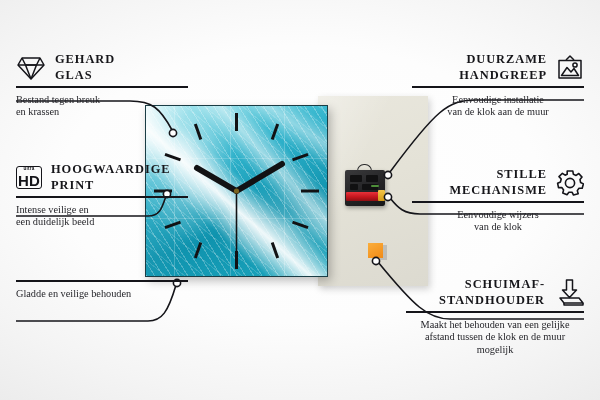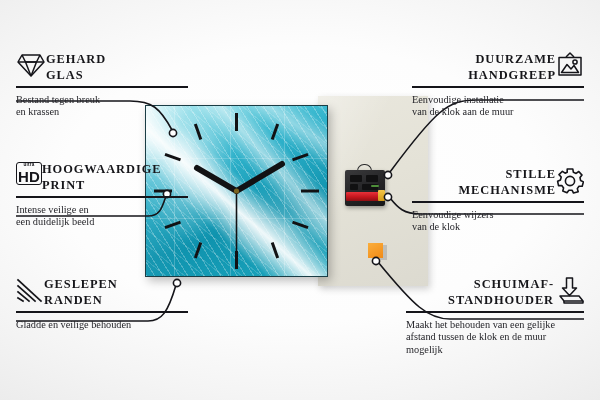--- a/index.html
+++ b/index.html
@@ -7,21 +7,21 @@
   body {
     font-family:"Liberation Serif", serif;
     background:
       radial-gradient(ellipse 520px 300px at 50% 46%, #ffffff 0%, #fdfdfd 46%, #f4f4f4 72%, #e9e9e9 100%);
     position:relative;
   }
   #stage { position:absolute; inset:0; }
 
   
   .feature { position:absolute; }
-  .fhead { display:flex; align-items:flex-start; }
+  .fhead { display:flex; align-items:center; gap:9px; }
   .fhead.right { justify-content:flex-end; }
   .ftitle {
     font-family:"Liberation Serif", serif;
     font-weight:700;
     font-size:12.4px;
     letter-spacing:.95px;
     line-height:15.5px;
     color:#16161a;
     text-transform:uppercase;
     white-space:pre-line;
@@ -30,21 +30,21 @@
   .feature.right .ftitle { text-align:right; }
   .rule { height:1.6px; background:#15151a; margin-top:3px; }
   .fdesc {
     font-family:"Liberation Serif", serif;
     font-size:10.3px;
     line-height:12.6px;
     color:#26262b;
     margin-top:6px;
     white-space:pre-line;
   }
-  .feature.right .fdesc { text-align:left; }
+  .feature.right .fdesc { text-align:center; }
 
   .icon { flex:0 0 auto; display:block; }
 
   
   .hdbadge {
     width:26px; height:23px; border:1.7px solid #15151a; border-radius:3px;
     display:flex; flex-direction:column; align-items:center; justify-content:center;
     font-family:"Liberation Sans", sans-serif; color:#15151a; line-height:1;
   }
   .hdbadge .u { font-size:4.6px; font-weight:700; letter-spacing:.2px; margin-bottom:.5px; }
@@ -242,32 +242,20 @@
       </div>
       <div class="ftitle">HOOGWAARDIGE
 PRINT</div>
     </div>
     <div class="rule" style="width:172px;"></div>
     <div class="fdesc">Intense veilige en
 een duidelijk beeld</div>
   </div>
 
   <div class="feature left" style="left:16px; top:277px; width:172px;">
-    <div class="fhead">
-      <svg class="icon" width="28" height="26" viewBox="0 0 28 26">
-        <g stroke="#15151a" stroke-width="1.7" stroke-linecap="square">
-          <line x1="2" y1="3" x2="25" y2="24"></line>
-          <line x1="2" y1="9" x2="19" y2="24"></line>
-          <line x1="2" y1="15" x2="13" y2="24"></line>
-          <line x1="2" y1="21" x2="7" y2="24"></line>
-        </g>
-      </svg>
-      <div class="ftitle">GESLEPEN
-RANDEN</div>
-    </div>
     <div class="rule" style="width:172px;"></div>
     <div class="fdesc">Gladde en veilige behouden</div>
   </div>
 
   <div class="feature right" style="left:412px; top:52px; width:172px;">
     <div class="fhead right">
       <div class="ftitle">DUURZAME
 HANDGREEP</div>
       <svg class="icon" width="28" height="26" viewBox="0 0 28 26">
         <g fill="none" stroke="#15151a" stroke-width="1.5" stroke-linejoin="round">

